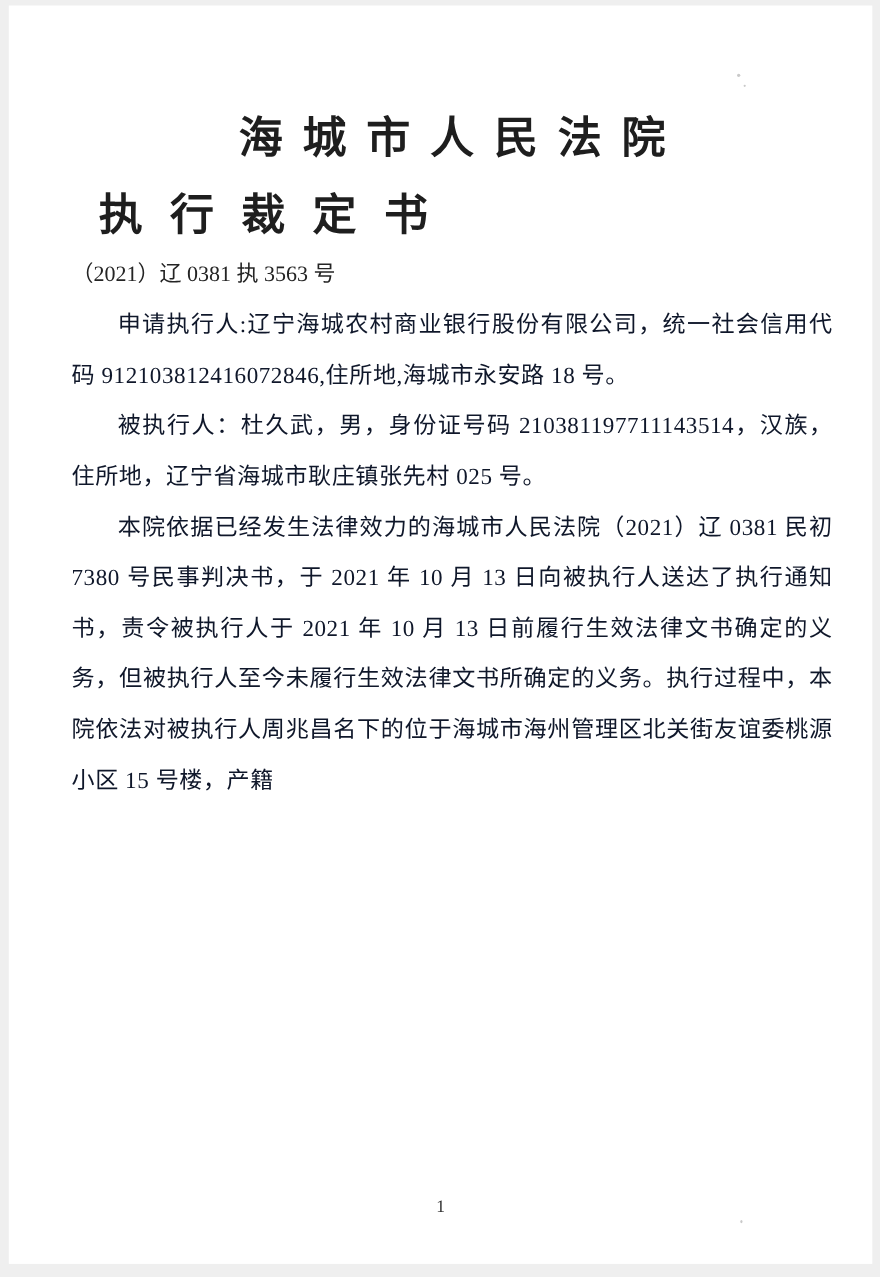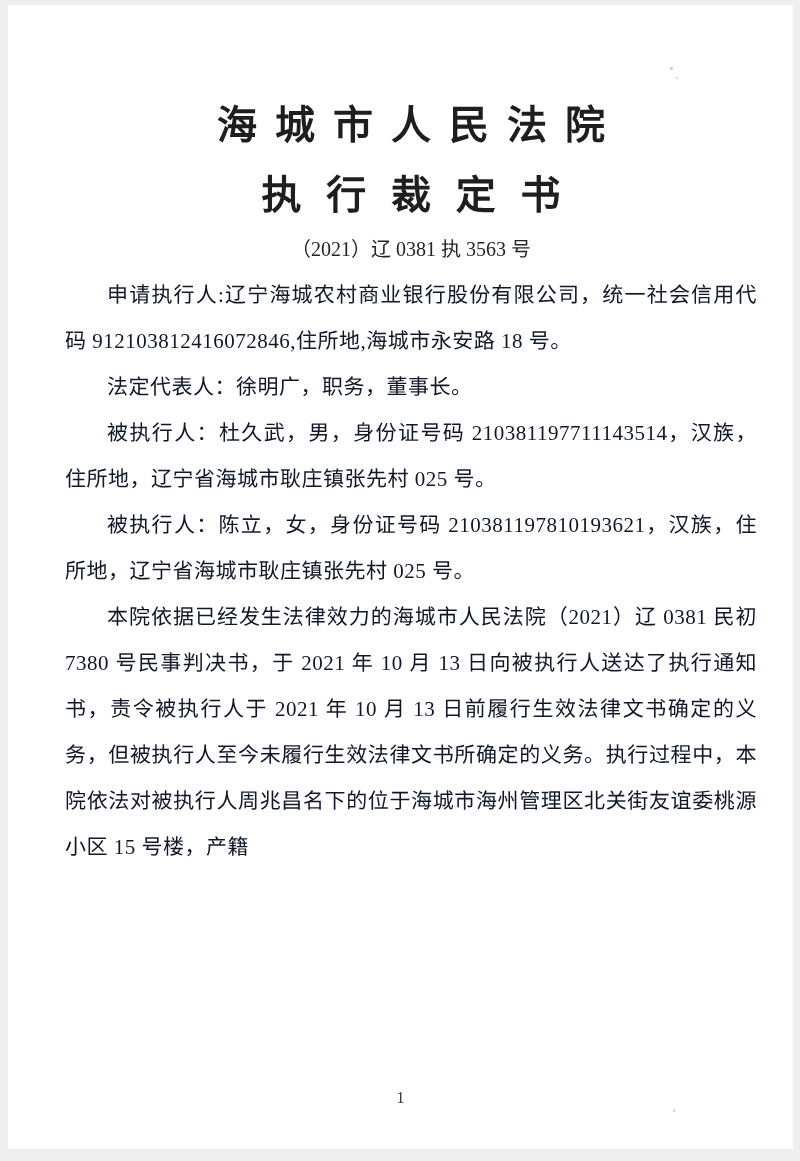--- a/index.html
+++ b/index.html
@@ -34,30 +34,30 @@
     text-align: center;
     letter-spacing: 0.45em;
     text-indent: 0.45em; 
     color: #1e1e1e;
   }
   .doc-type {
     margin: 18px 0 0 0;
     font-size: 40px;
     line-height: 52px;
     font-weight: 700;
-    text-align: center;
+    text-align: left;
     letter-spacing: 0.62em;
     text-indent: 0.62em;
     color: #1e1e1e;
   }
   .case-number {
     margin-top: 12px;
     font-size: 20px;
     line-height: 30px;
-    text-align: center;
+    text-align: left;
     color: #242424;
   }
   .body-text {
     margin-top: 8px;
   }
   .body-text p {
     margin: 0;
     font-size: 21px;
     line-height: 46px;
     text-align: justify;
@@ -87,23 +87,21 @@
 </head>
 <body>
 
 <div class="paper">
   <div class="content">
     <h1 class="court-name">海城市人民法院</h1>
     <h2 class="doc-type">执行裁定书</h2>
     <div class="case-number">（2021）辽 0381 执 3563 号</div>
     <div class="body-text">
       <p>申请执行人:辽宁海城农村商业银行股份有限公司，统一社会信用代码 912103812416072846,住所地,海城市永安路 18 号。</p>
-      <p>法定代表人：徐明广，职务，董事长。</p>
       <p>被执行人：杜久武，男，身份证号码 210381197711143514，汉族，住所地，辽宁省海城市耿庄镇张先村 025 号。</p>
-      <p>被执行人：陈立，女，身份证号码 210381197810193621，汉族，住所地，辽宁省海城市耿庄镇张先村 025 号。</p>
       <p>本院依据已经发生法律效力的海城市人民法院（2021）辽 0381 民初 7380 号民事判决书，于 2021 年 10 月 13 日向被执行人送达了执行通知书，责令被执行人于 2021 年 10 月 13 日前履行生效法律文书确定的义务，但被执行人至今未履行生效法律文书所确定的义务。执行过程中，本院依法对被执行人周兆昌名下的位于海城市海州管理区北关街友谊委桃源小区 15 号楼，产籍</p>
     </div>
   </div>
   <div class="page-number">1</div>
   <div class="speck speck-1"></div>
   <div class="speck speck-2"></div>
   <div class="speck speck-3"></div>
 </div>
 
 </body></html>

